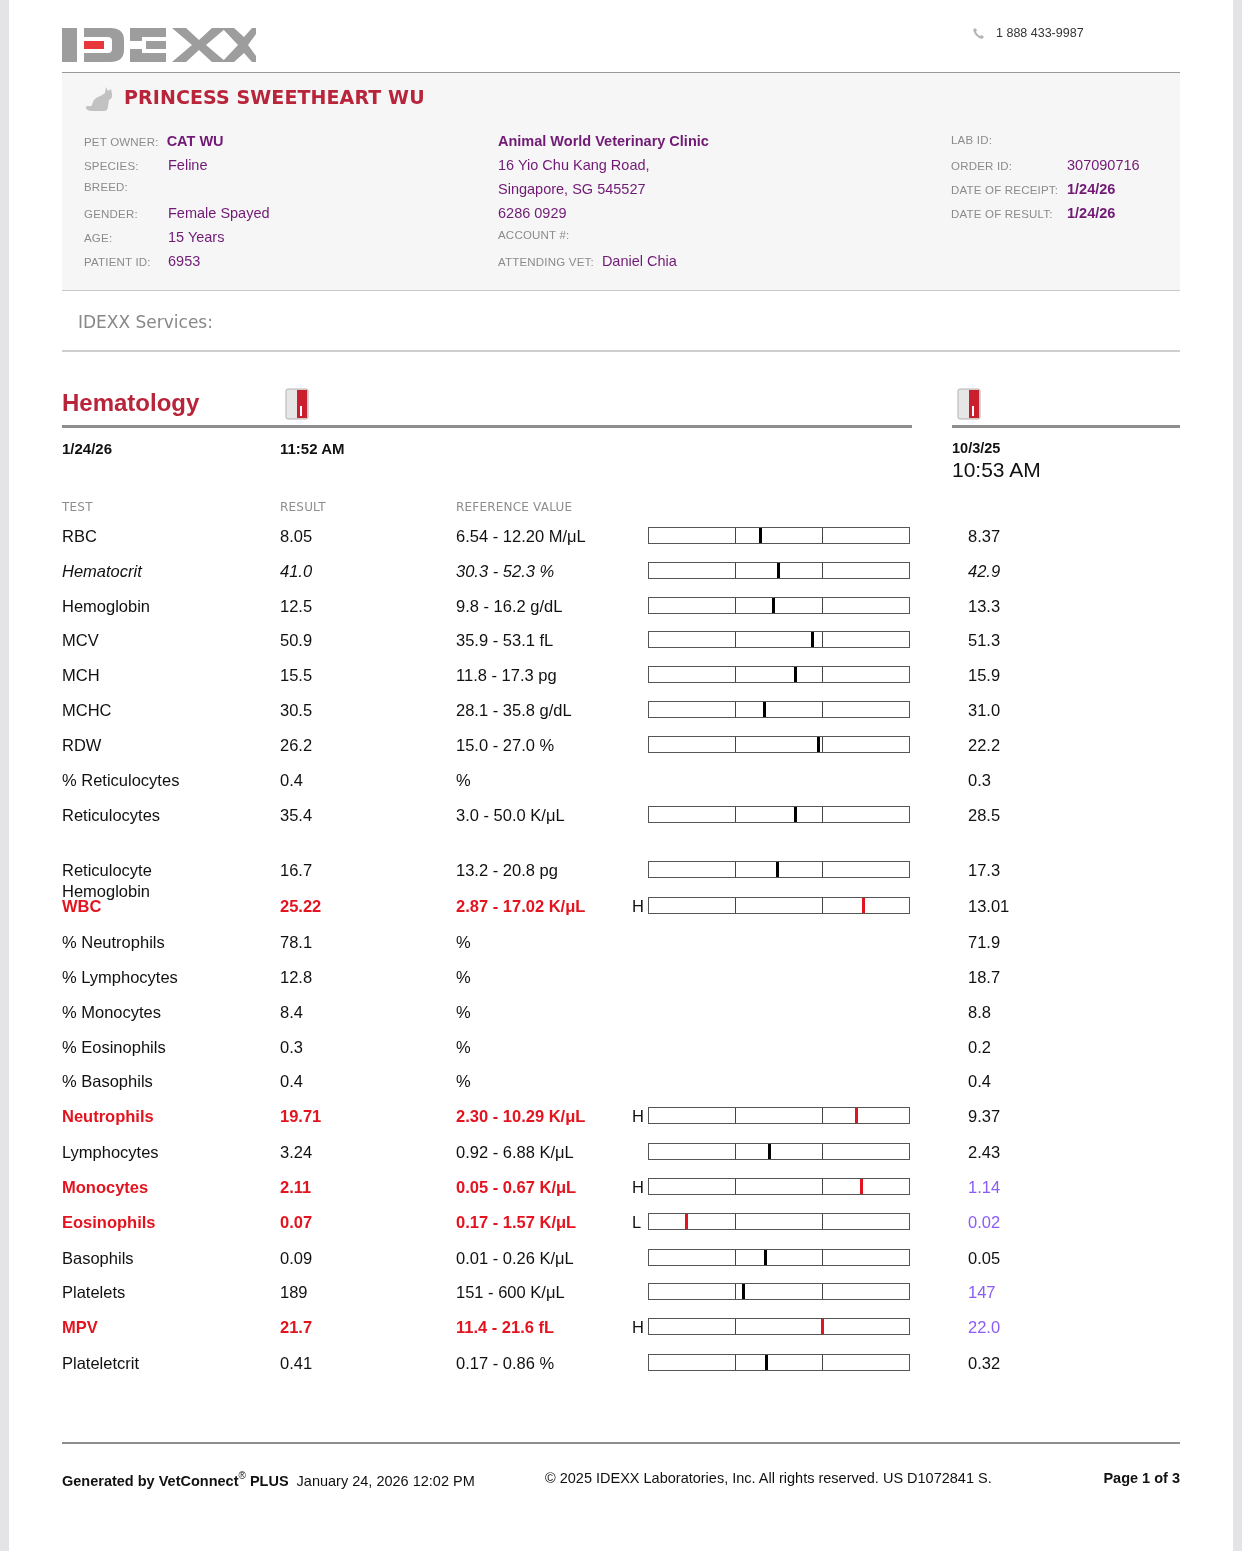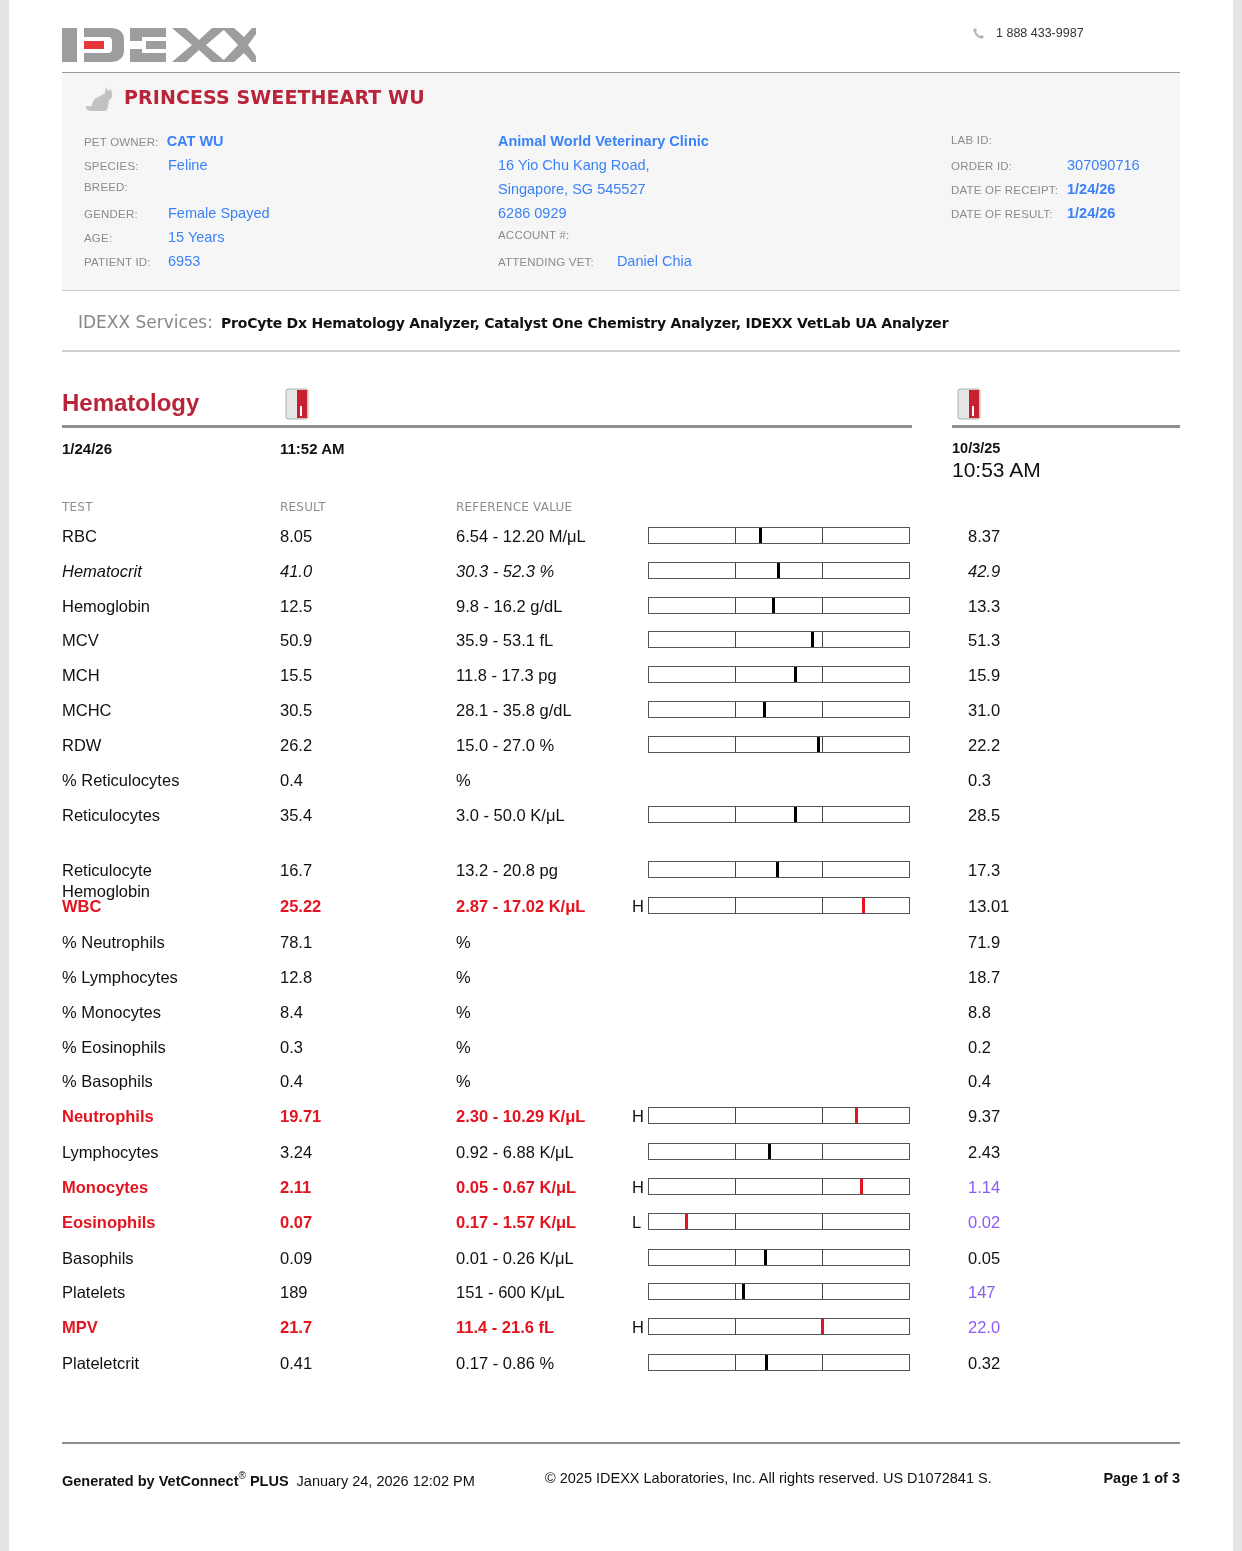--- a/index.html
+++ b/index.html
@@ -13,21 +13,21 @@
   .logo { left: 62px; top: 26px; width: 194px; height: 38px; }
   .phone { left: 972px; top: 26px; font-size: 12.5px; color: #333; display: flex; align-items: center; gap: 10px; }
   .phone-icon { width: 14px; height: 14px; }
   .rule-top { left: 62px; top: 72px; width: 1118px; height: 1px; background: #9a9a9a; }
 
   .patient-box { left: 62px; top: 73px; width: 1118px; height: 218px; background: #f6f6f6; border-bottom: 1px solid #c9c9c9; }
   .cat-icon { left: 84px; top: 86px; width: 32px; height: 26px; }
   .pet-name { left: 124px; top: 86px; font-family: "DejaVu Sans", sans-serif; font-weight: bold; font-size: 19px; color: #b8243a; letter-spacing: 0.1px; }
   .info-row { position: absolute; display: flex; align-items: baseline; white-space: nowrap; }
   .info-label { font-size: 11.5px; color: #8b8b8b; letter-spacing: 0.2px; }
-  .info-val { font-size: 14.5px; color: #3b82f6; }
+  .info-val { font-size: 14.5px; color: #701a75; }
   .info-val.bold { font-weight: bold; }
 
   .services { left: 62px; top: 312px; display: flex; align-items: baseline; gap: 8px; white-space: nowrap; margin-left: 16px; }
   .services-label { font-family: "DejaVu Sans", sans-serif; font-size: 17px; color: #888; font-weight: normal; }
   .services-val { font-family: "DejaVu Sans", sans-serif; font-size: 14px; font-weight: bold; color: #111; letter-spacing: -0.2px; }
   .rule-svc { left: 62px; top: 350px; width: 1118px; height: 2px; background: #cfcfcf; }
 
   
   .section-title { left: 62px; top: 389px; font-size: 24px; font-weight: bold; color: #b8243a; }
   .analyzer-icon { width: 24px; height: 32px; }
@@ -133,21 +133,21 @@
 </div>
 <div class="info-row" style="left:498px; top:205px;">
   <span class="info-val">6286 0929</span>
 </div>
 <div class="info-row" style="left:498px; top:229px;">
   <span class="info-label">ACCOUNT #:</span>
   <span class="info-val" style="margin-left:8px;"></span>
 </div>
 <div class="info-row" style="left:498px; top:253px;">
   <span class="info-label">ATTENDING VET:</span>
-  <span class="info-val" style="margin-left:23px;">Daniel Chia</span>
+  <span class="info-val" style="margin-left:8px;">Daniel Chia</span>
 </div>
 
 <div class="info-row" style="left:951px; top:134px;">
   <span class="info-label" style="width:116px; display:inline-block;">LAB ID:</span>
   <span class="info-val"></span>
 </div>
 <div class="info-row" style="left:951px; top:157px;">
   <span class="info-label" style="width:116px; display:inline-block;">ORDER ID:</span>
   <span class="info-val">307090716</span>
 </div>
@@ -155,21 +155,20 @@
   <span class="info-label" style="width:116px; display:inline-block;">DATE OF RECEIPT:</span>
   <span class="info-val bold">1/24/26</span>
 </div>
 <div class="info-row" style="left:951px; top:205px;">
   <span class="info-label" style="width:116px; display:inline-block;">DATE OF RESULT:</span>
   <span class="info-val bold">1/24/26</span>
 </div>
 
 <div class="abs services">
   <span class="services-label">IDEXX Services:</span>
-  <span class="services-val">ProCyte Dx Hematology Analyzer, Catalyst One Chemistry Analyzer, IDEXX VetLab UA Analyzer</span>
 </div>
 <div class="abs rule-svc"></div>
 
 <div class="abs section-title">Hematology</div>
 <svg class="abs analyzer-icon" style="left:285px; top:388px;" viewBox="0 0 24 32">
   <rect x="1" y="1" width="22" height="30" rx="2" fill="#e6e6e6" stroke="#b0b0b0"></rect>
   <rect x="12" y="2" width="10" height="28" fill="#c8202e"></rect>
   <rect x="15" y="18" width="2" height="10" fill="#fff"></rect>
 </svg>
 <svg class="abs analyzer-icon" style="left:957px; top:388px;" viewBox="0 0 24 32">

